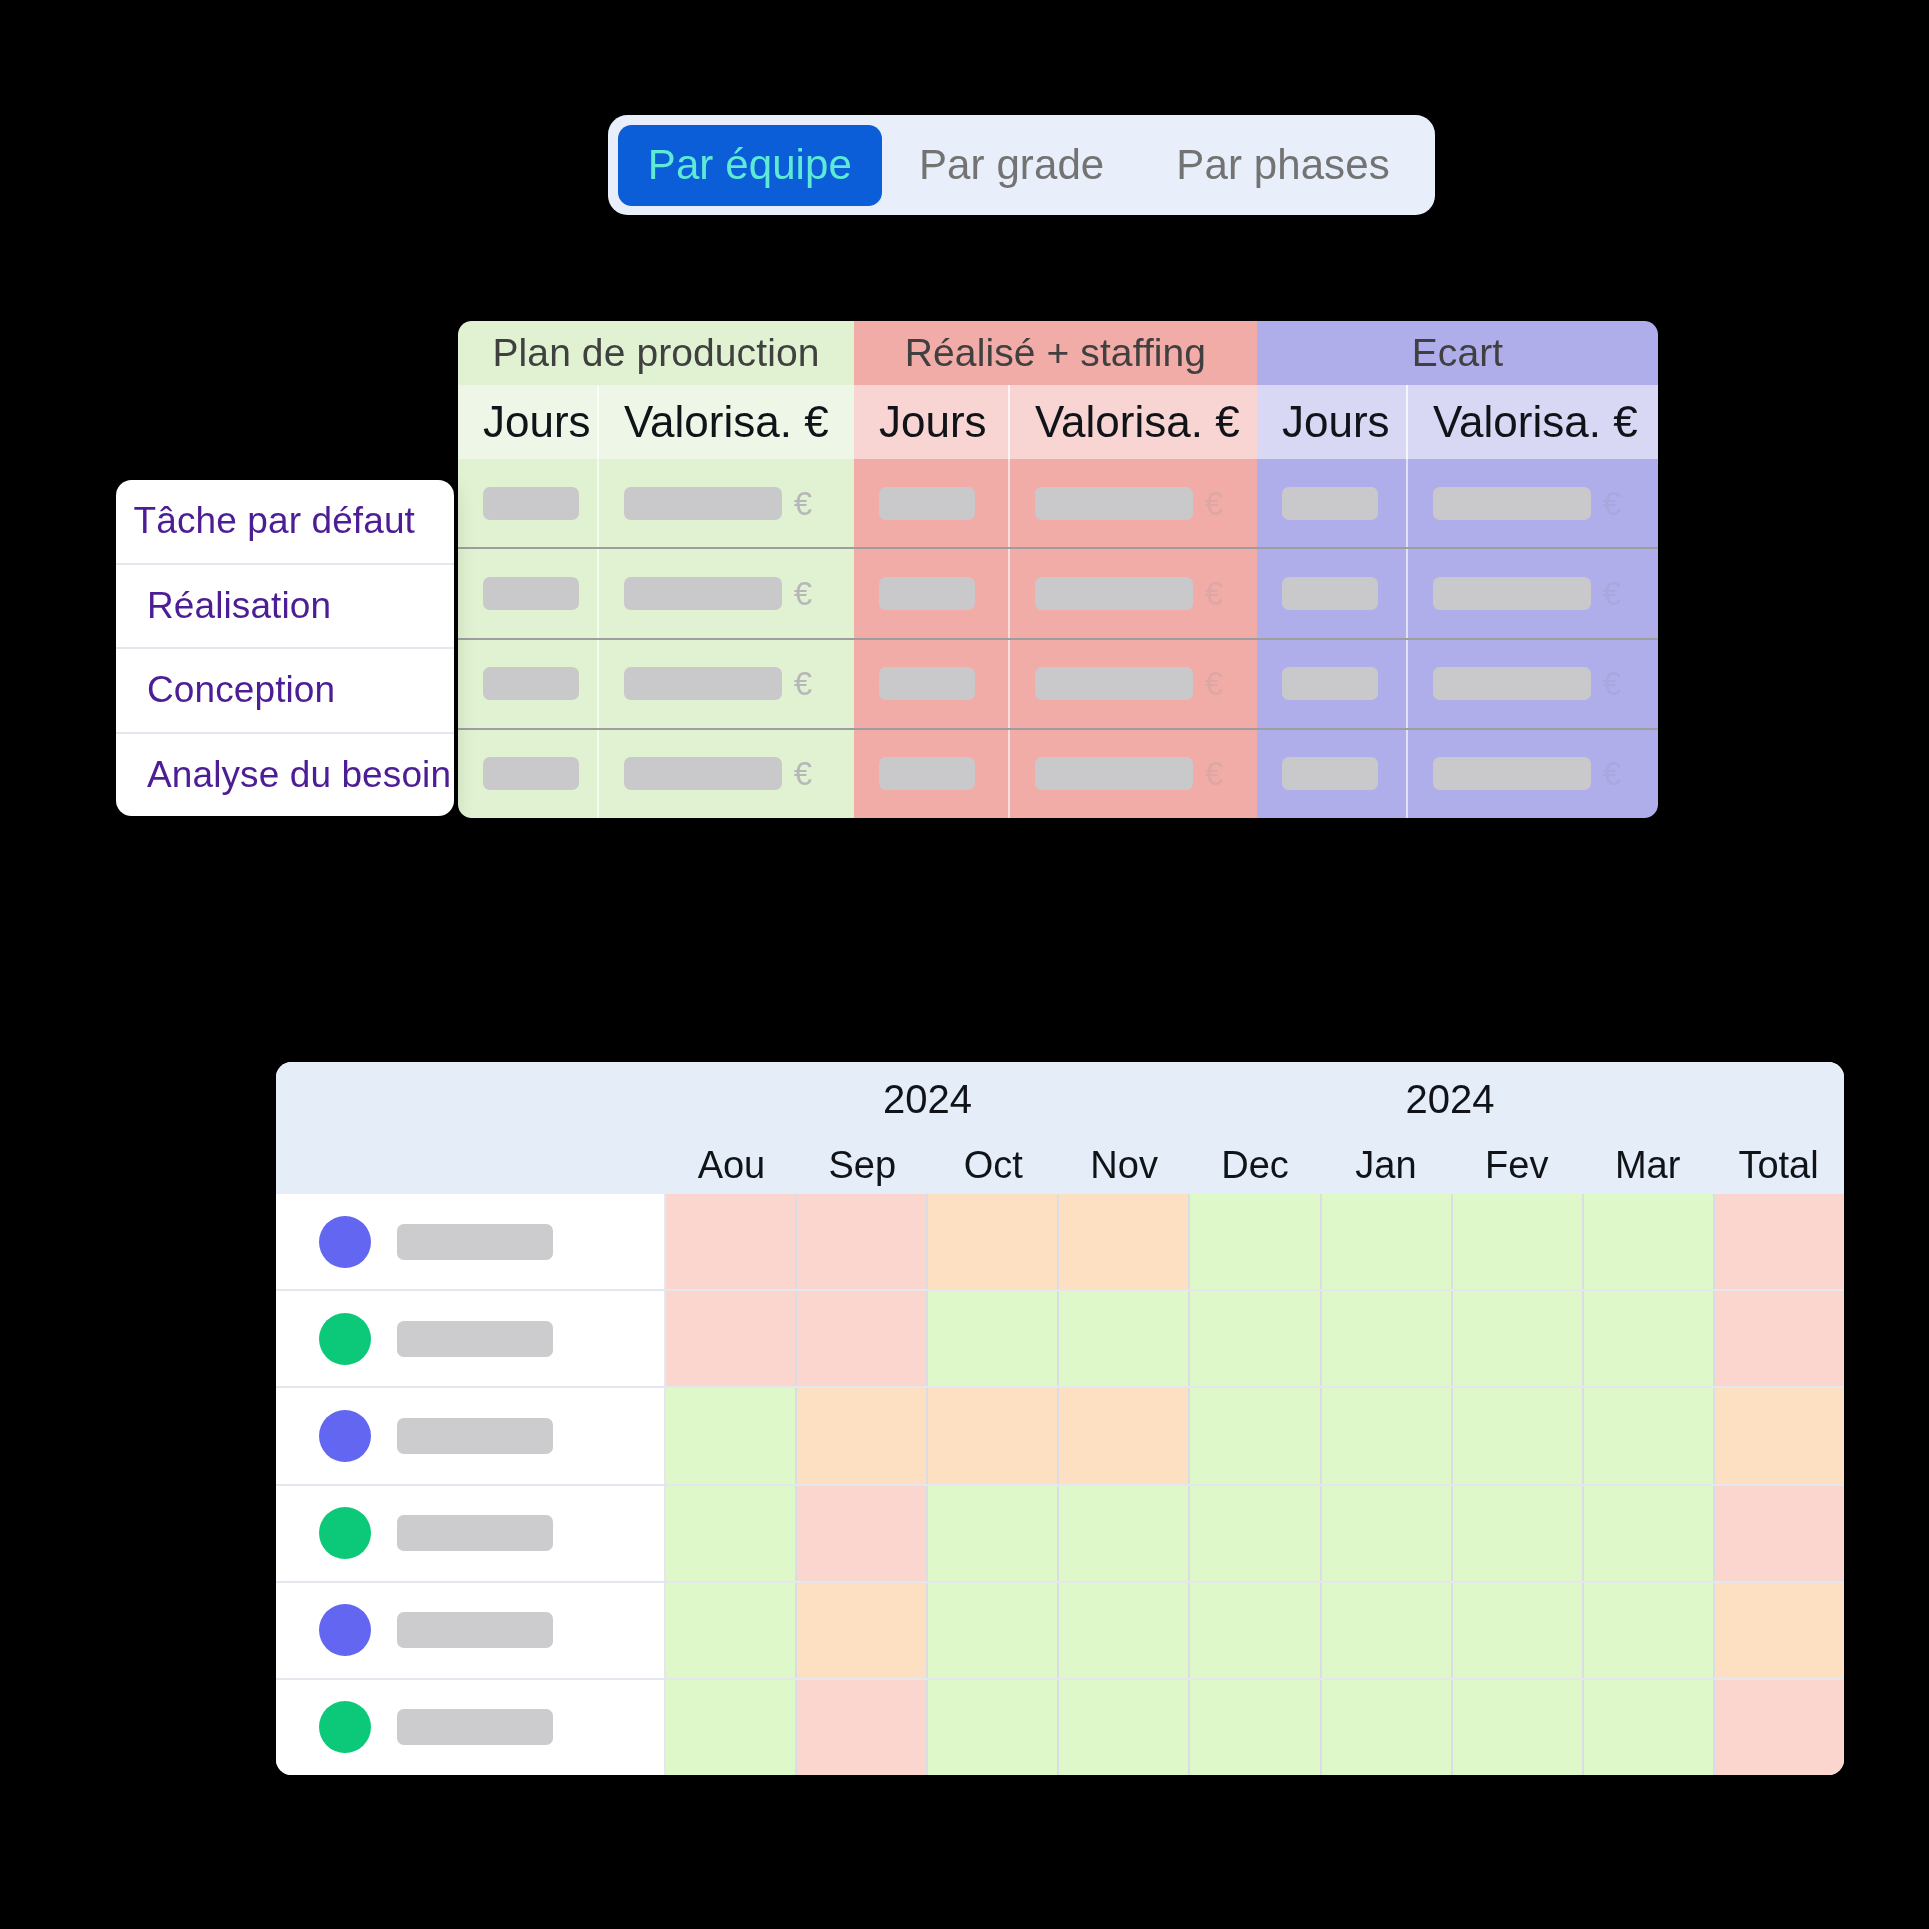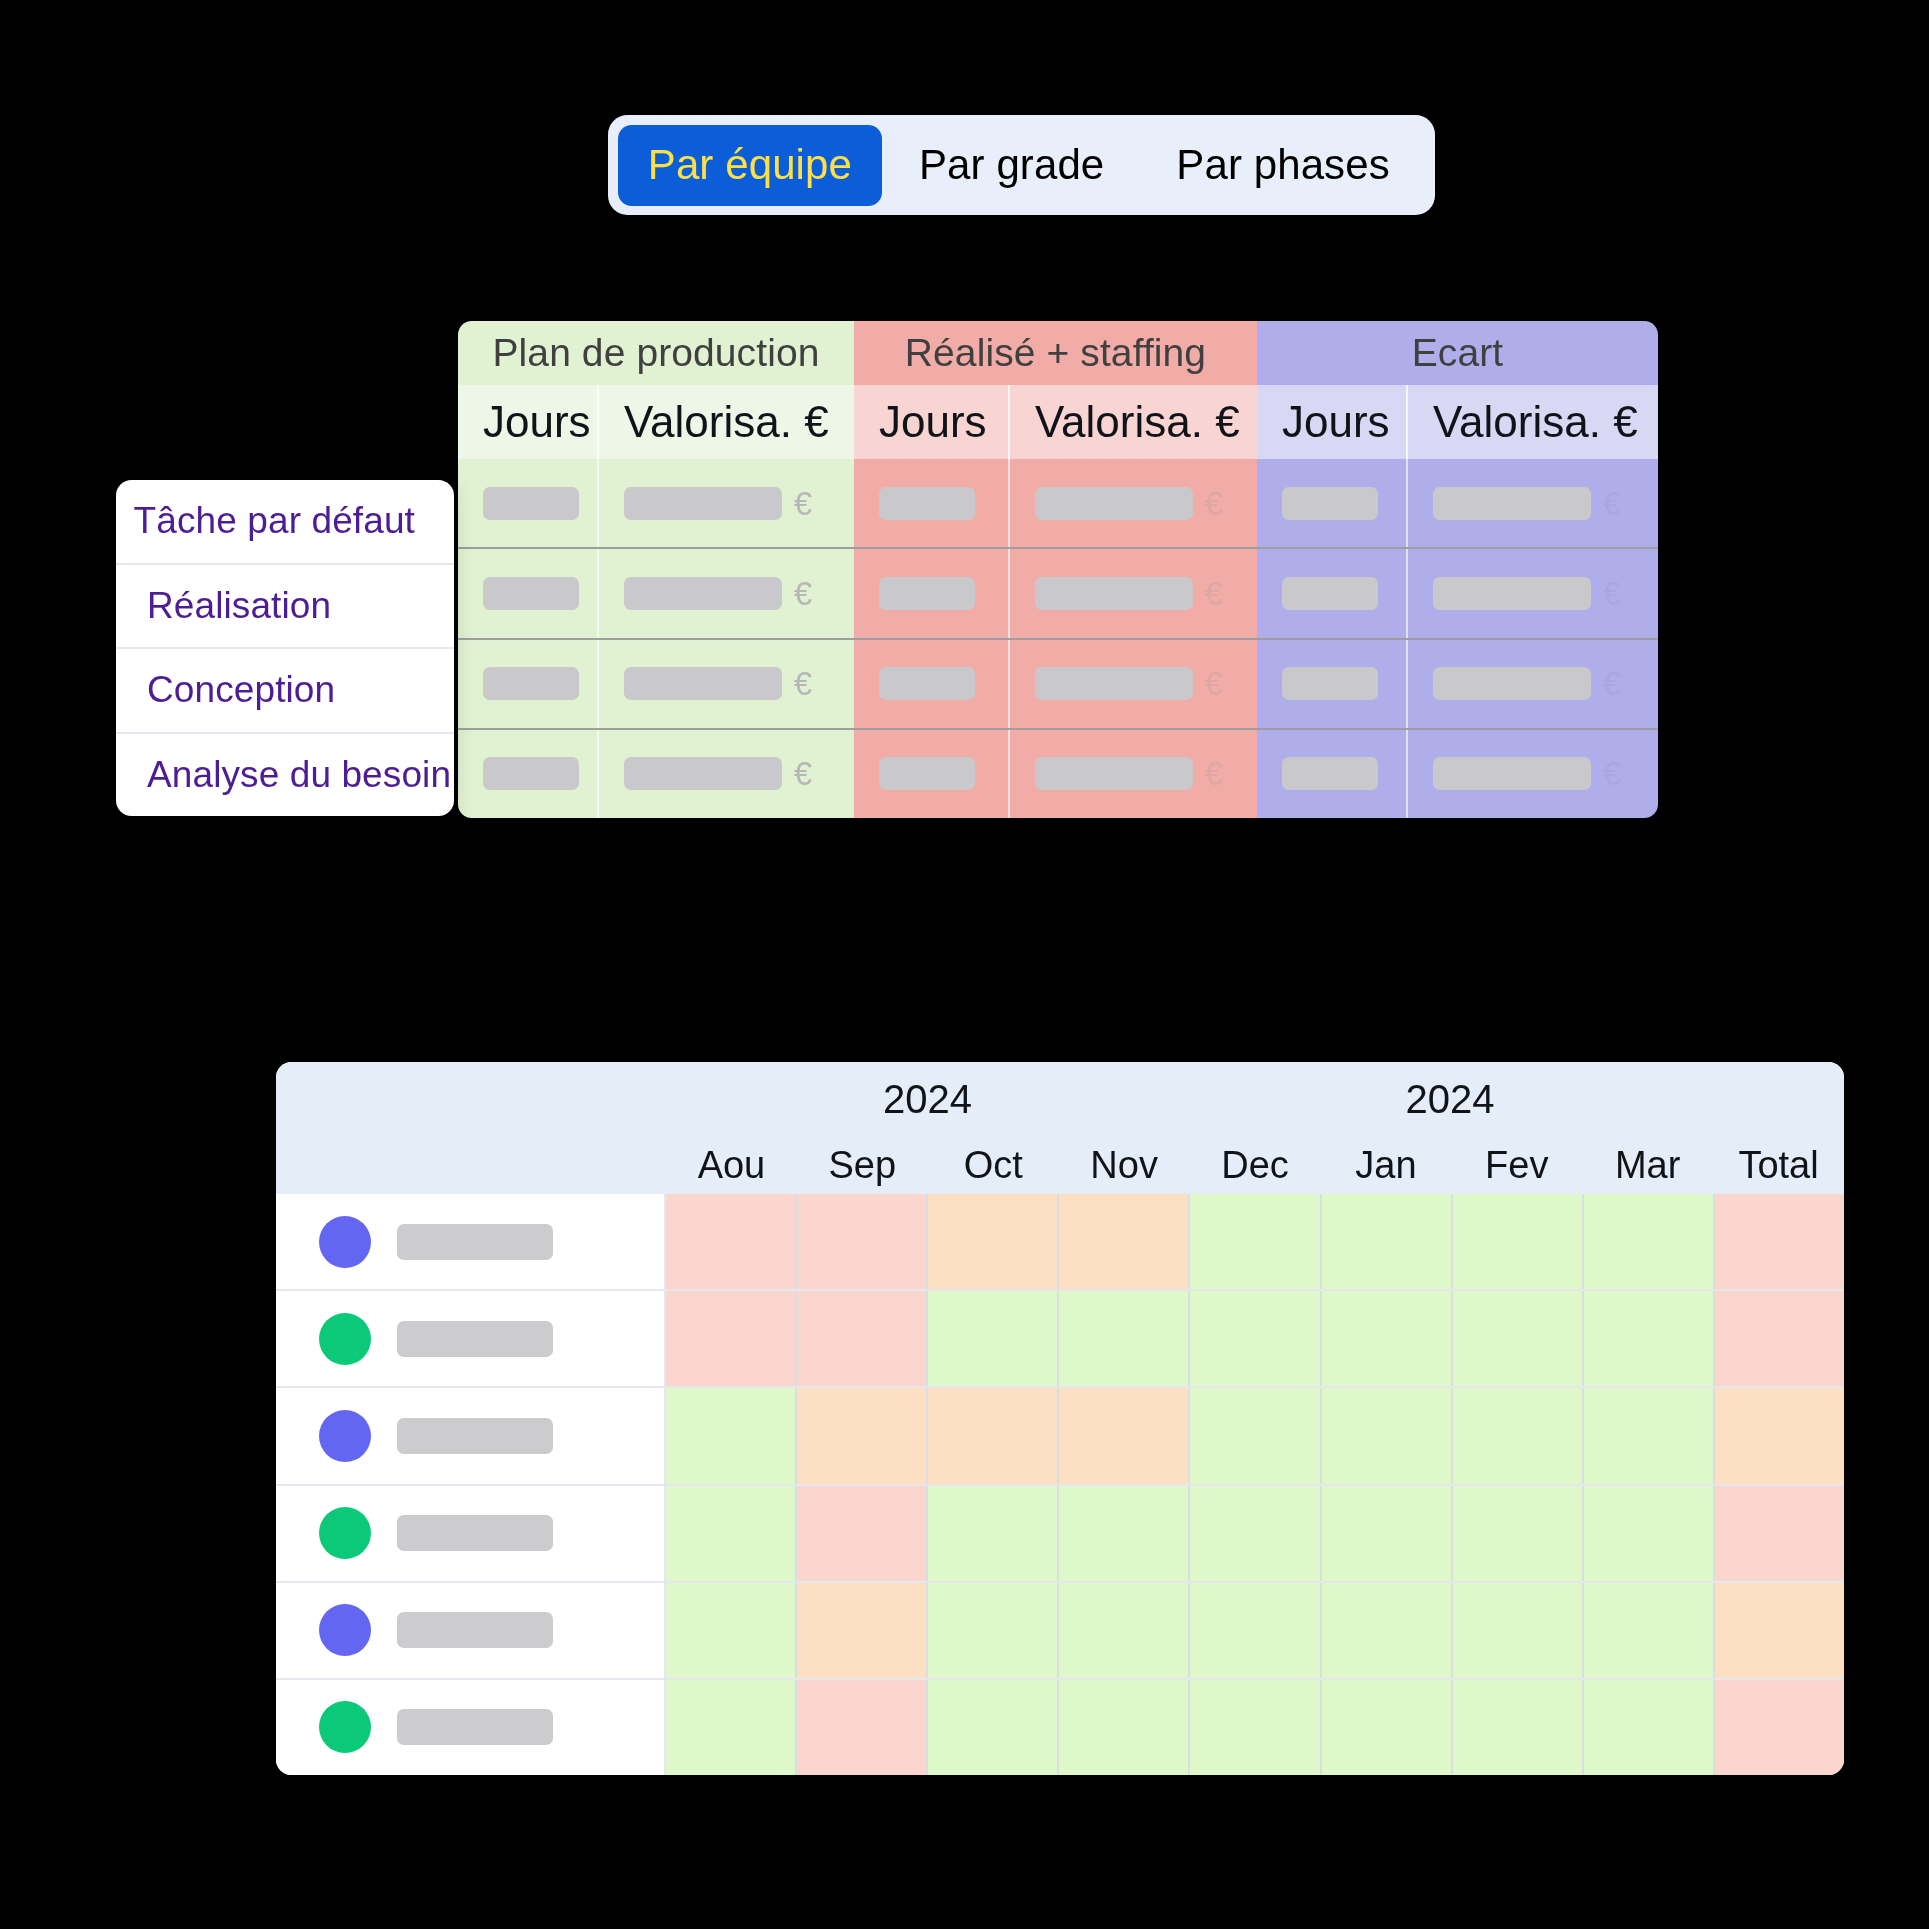--- a/index.html
+++ b/index.html
@@ -30,29 +30,29 @@
     align-items: center;
     padding: 9.8px;
     gap: 0;
   }
   .seg-btn {
     height: 81px;
     display: flex;
     align-items: center;
     justify-content: center;
     font-size: 42px;
-    color: #000000;
+    color: #737373;
     border-radius: 13.7px;
     white-space: nowrap;
     cursor: pointer;
     letter-spacing: 0.1px;
   }
   .seg-btn.active {
     background: #0B5ED7;
-    color: #fde047;
+    color: #5eead4;
   }
   .seg-0 { padding: 0 30px; }
   .seg-1 { padding: 0 37px; }
   .seg-2 { padding: 0 35px; }
 
   
   .top-table {
     position: absolute;
     left: 458px;
     top: 321px;

